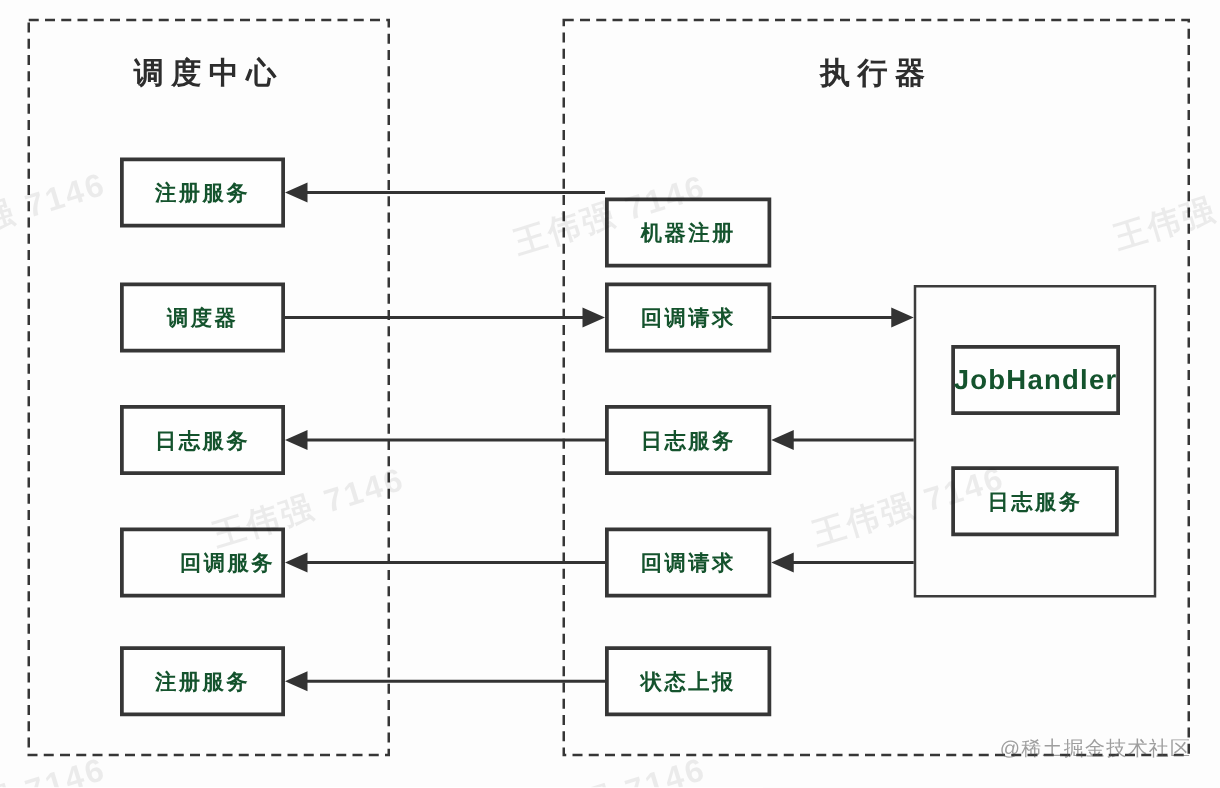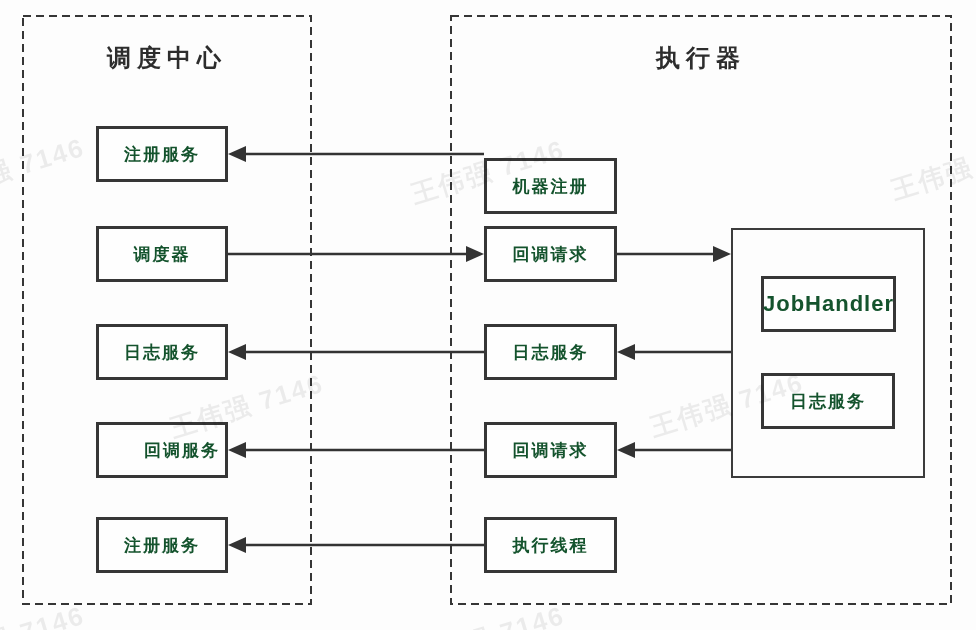--- a/index.html
+++ b/index.html
@@ -104,27 +104,28 @@
   <div class="node n-reg">注册服务</div>
   <div class="node n-sch">调度器</div>
   <div class="node n-logc">日志服务</div>
   <div class="node n-cbs">回调服务</div>
   <div class="node n-mon">注册服务</div>
 
   <div class="node n-mreg">机器注册</div>
   <div class="node n-sreq">回调请求</div>
   <div class="node n-loge">日志服务</div>
   <div class="node n-cbr">回调请求</div>
-  <div class="node n-srep">执行线程</div>
+  <div class="node n-srep">状态上报</div>
 
   <div class="group g-runtime"></div>
   <div class="node n-jobh">JobHandler</div>
   <div class="node n-thrd">日志服务</div>
 
   <div class="watermark wm1">王伟强 7146</div>
   <div class="watermark wm2">王伟强 7146</div>
   <div class="watermark wm3">王伟强 7146</div>
   <div class="watermark wm4">王伟强 7146</div>
   <div class="watermark wm5">王伟强 7146</div>
   <div class="watermark wm6">王伟强 7146</div>
   <div class="watermark wm7">王伟强 7146</div>
 
+  <div class="attribution">@稀土掘金技术社区</div>
 </div>
 
 </body></html>

